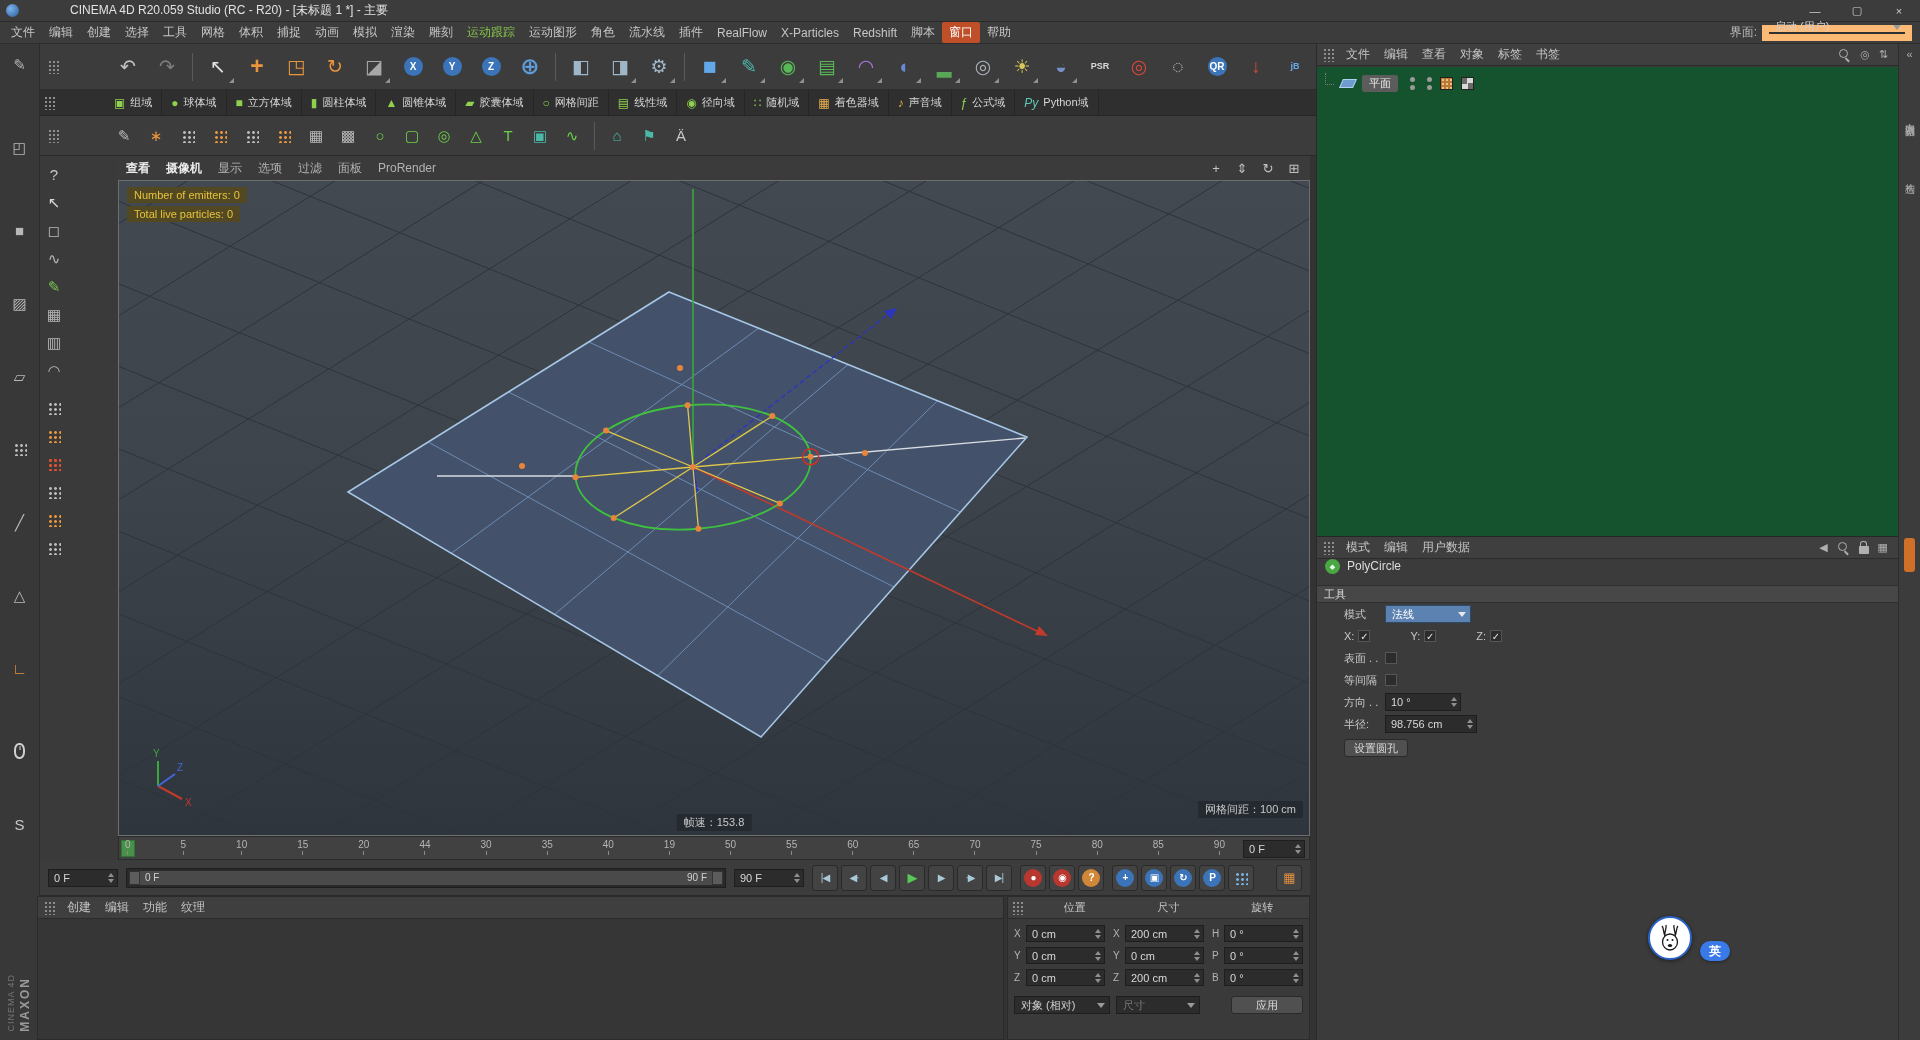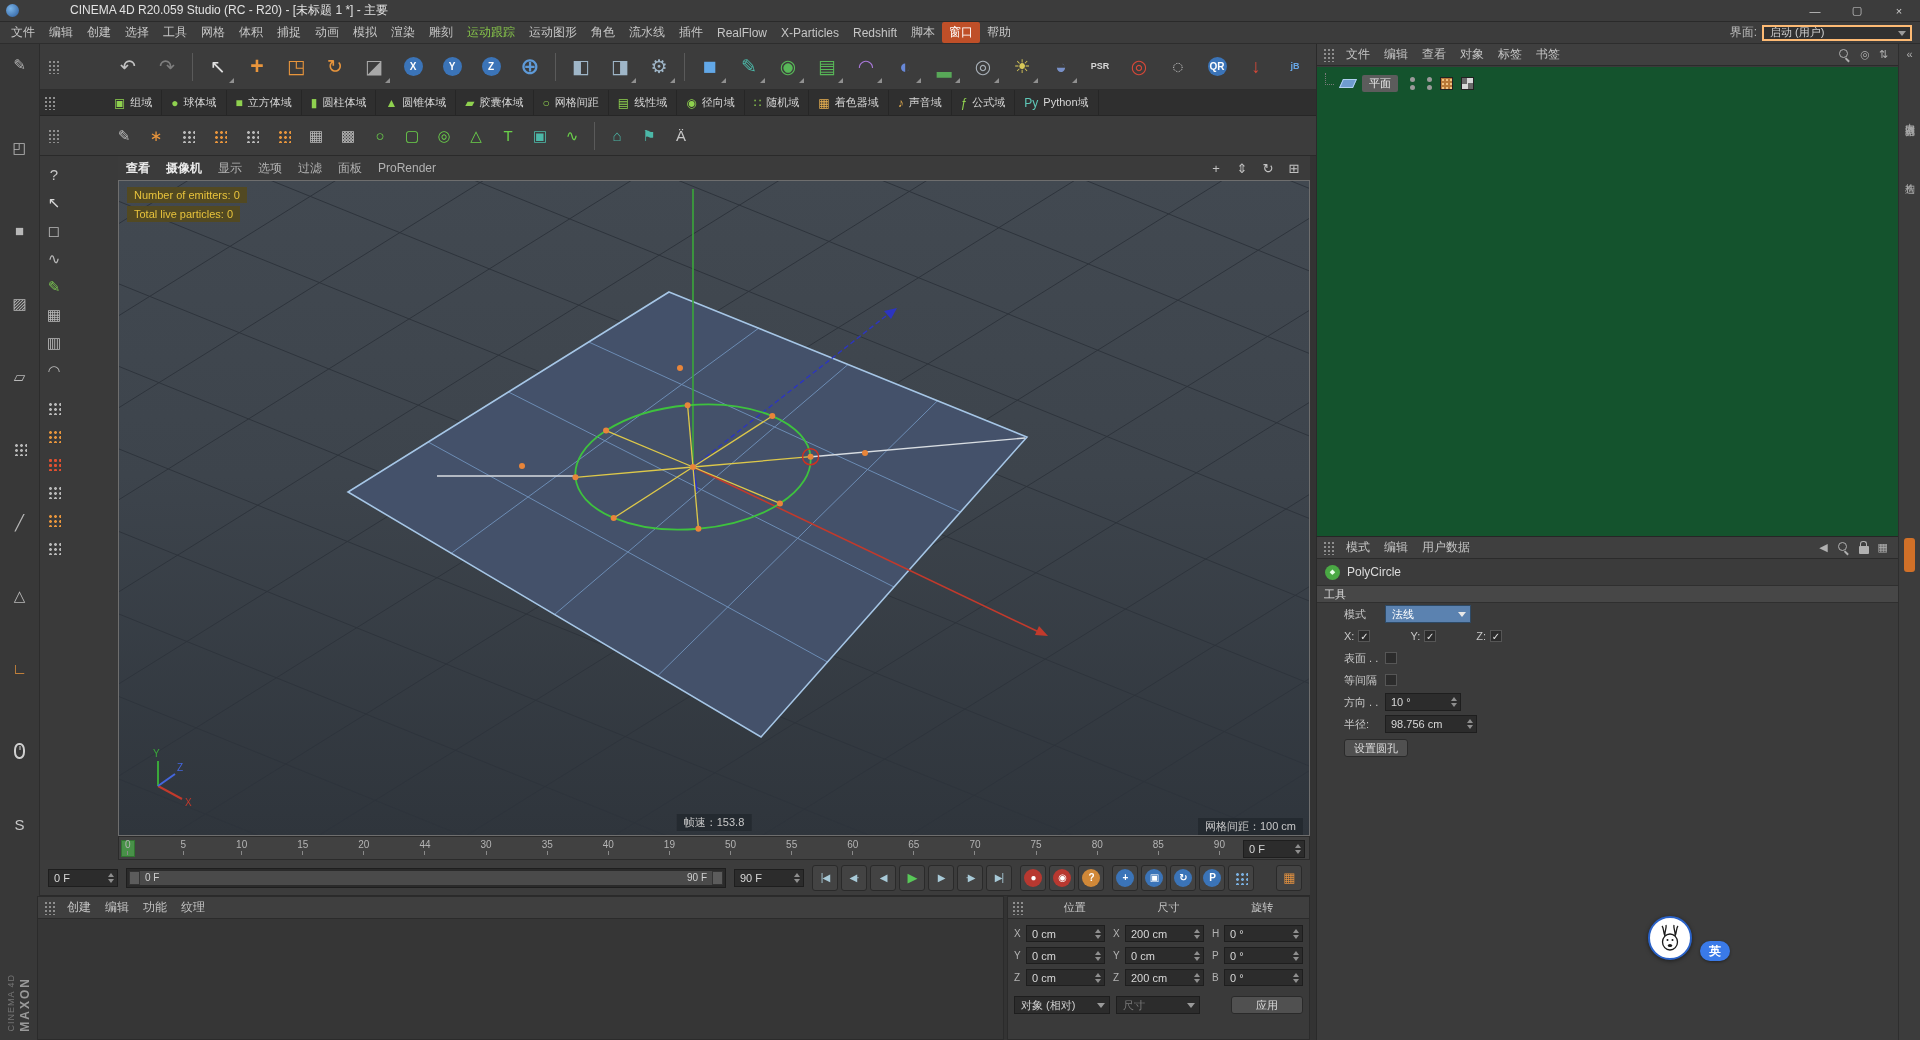--- a/index.html
+++ b/index.html
@@ -16,21 +16,21 @@
 .win-btn{width:42px;height:100%;display:flex;align-items:center;justify-content:center;color:#cfcfcf;font-size:11px;}
 
 
 .menubar{left:0;top:22px;width:1920px;height:22px;background:#3c3c3c;display:flex;align-items:center;border-bottom:1px solid #2d2d2d;}
 .menu-items{display:flex;align-items:center;height:100%;padding-left:4px;}
 .menu-item{padding:2px 7px;color:#c6c6c6;border-radius:2px;white-space:nowrap;}
 .menu-item.green{color:#86c44a;}
 .menu-item.orange{background:#bf4f28;color:#fff;}
 .iface{margin-left:auto;display:flex;align-items:center;gap:5px;padding-right:8px;}
 .iface-label{color:#b8b8b8;}
-.iface-drop{width:150px;height:16px;background:#313131;border:2px solid #fdba74;display:flex;align-items:center;padding-left:6px;font-size:11px;color:#d0d0d0;}
+.iface-drop{width:150px;height:16px;background:#313131;border:7px solid #fdba74;display:flex;align-items:flex-end;padding-left:6px;font-size:11px;color:#d0d0d0;}
 
 
 .tb-main{left:40px;top:44px;width:1276px;height:46px;background:#3c3c3c;border-bottom:1px solid #2e2e2e;display:flex;align-items:center;padding-left:4px;}
 .tb1-btn{position:relative;width:38px;height:38px;display:flex;align-items:center;justify-content:center;border-radius:3px;}
 .tb1-btn .glyph{font-size:19px;line-height:1;}
 .tb1-btn .glyph.big{font-size:23px;font-weight:bold;}
 .tb1-btn .glyph.small{font-size:9px;font-weight:bold;letter-spacing:0;}
 .has-menu::after{content:"";position:absolute;right:3px;bottom:3px;border-left:5px solid transparent;border-bottom:5px solid #909090;}
 .tb-sep{width:1px;height:28px;background:#5a5a5a;margin:0 5px;}
 .pill{width:19px;height:19px;border-radius:50%;color:#fff !important;font-size:10px !important;font-weight:bold;display:flex;align-items:center;justify-content:center;}
@@ -66,21 +66,21 @@
 .vp-menu .pm-item{padding:0 8px;font-size:12px;color:#b2b2b2;}
 .vp-menu .pm-item.active{color:#ececec;font-weight:bold;}
 .vp-icons{margin-left:auto;display:flex;gap:10px;padding-right:8px;}
 .vp-ico{width:16px;text-align:center;color:#c2c2c2;font-size:13px;}
 .vp-canvas{position:absolute;left:0;top:24px;width:1192px;height:656px;border:1px solid #6e6e6e;
   background:linear-gradient(180deg,#424951 0%,#3d444c 45%,#2f353c 100%);overflow:hidden;}
 .vp-canvas svg{position:absolute;left:0;top:0;}
 .hud{position:absolute;left:8px;top:6px;display:flex;flex-direction:column;gap:3px;}
 .hud-line{background:rgba(84,74,30,0.92);color:#e8c33c;font-size:11px;padding:2px 7px;width:fit-content;}
 .vp-status-c{position:absolute;left:50%;bottom:4px;transform:translateX(-50%);background:rgba(28,32,38,0.55);color:#c8c8c8;font-size:11px;padding:1px 7px;}
-.vp-status-r{position:absolute;right:6px;bottom:0;background:rgba(28,32,38,0.55);color:#c8c8c8;font-size:11px;padding:1px 7px;}
+.vp-status-r{position:absolute;right:6px;bottom:17px;background:rgba(28,32,38,0.55);color:#c8c8c8;font-size:11px;padding:1px 7px;}
 
 
 .ruler{left:118px;top:836px;width:1192px;height:24px;background:#414141;border:1px solid #2b2b2b;}
 .ticks{position:absolute;left:6px;right:84px;top:2px;display:flex;justify-content:space-between;}
 .tick{display:flex;flex-direction:column;align-items:center;font-size:10px;color:#b4b4b4;}
 .tick::after{content:"";width:1px;height:4px;background:#8a8a8a;margin-top:1px;}
 .playhead{position:absolute;left:2px;top:3px;width:14px;height:17px;background:#4aa04a;border:1px solid #2f7f2f;opacity:0.85;}
 .ruler .numbox{position:absolute;right:4px;top:3px;width:62px;}
 
 .transport{left:40px;top:860px;width:1270px;height:36px;background:#3c3c3c;border-bottom:1px solid #2a2a2a;display:flex;align-items:center;gap:8px;padding:0 8px;}
@@ -134,21 +134,21 @@
 .treeline{width:9px;height:12px;border-left:1px dotted #7a7a7a;border-bottom:1px dotted #7a7a7a;margin-bottom:8px;}
 .plane-ico{width:14px;height:9px;background:#6f9cd0;border:1px solid #b0d0f0;transform:skewX(-24deg);margin:0 3px;}
 .obj-chip{background:#5c5c5c;border-radius:2px;color:#ececec;font-size:11px;padding:1px 7px;}
 .vis-dots{display:flex;flex-direction:column;gap:3px;margin-left:8px;}
 .vis-dots i{width:5px;height:5px;border-radius:50%;background:#9a9a9a;display:block;}
 .tag{width:13px;height:13px;border:1px solid #222;margin-left:4px;flex:none;}
 .tag.t1{background:#b87838;background-image:radial-gradient(circle,#f0c080 1px,transparent 1.3px);background-size:4px 4px;}
 .tag.t2{background:conic-gradient(#d8d8d8 0 25%,#6a6a6a 0 50%,#d8d8d8 0 75%,#6a6a6a 0);}
 
 .am{left:1316px;top:536px;width:582px;height:504px;background:#3b3b3b;border-left:1px solid #2a2a2a;border-top:1px solid #262626;}
-.am-title{display:flex;align-items:center;gap:7px;height:26px;padding-left:8px;font-size:12px;color:#dcdcdc;}
+.am-title{display:flex;align-items:flex-start;gap:7px;height:26px;padding-left:8px;font-size:12px;color:#dcdcdc;}
 .pc-ico{width:15px;height:15px;border-radius:50%;background:#4aa844;display:flex;align-items:center;justify-content:center;}
 .pc-ico i{font-style:normal;font-size:7px;color:#eaffea;}
 .am-section{height:18px;background:#474747;border-top:1px solid #2f2f2f;border-bottom:1px solid #2f2f2f;font-size:11px;color:#dcdcdc;display:flex;align-items:center;padding-left:7px;}
 .am-row{display:flex;align-items:center;height:22px;padding-left:27px;font-size:11px;color:#c8c8c8;}
 .am-label{width:41px;flex:none;}
 .am-lab2{margin-right:4px;}
 .am-lab2.sp{margin-left:40px;}
 .chk{width:12px;height:12px;background:#2c2c2c;border:1px solid #565656;display:flex;align-items:center;justify-content:center;font-size:10px;color:transparent;flex:none;}
 .chk.on{color:#e4e4e4;}
 .lens{width:13px;height:13px;position:relative;display:inline-block;}
@@ -366,21 +366,21 @@
         </div>
         <div class="field-btn">
           <span class="f-ico" style="color: rgb(232, 176, 80);">♪</span>
           <span class="f-lab">声音域</span>
         </div>
         <div class="field-btn">
           <span class="f-ico" style="color: rgb(143, 209, 79);">ƒ</span>
           <span class="f-lab">公式域</span>
         </div>
         <div class="field-btn">
-          <span class="f-ico" style="color: rgb(95, 200, 184);">Py</span>
+          <span class="f-ico" style="color: rgb(95, 200, 184); font-style: italic;">Py</span>
           <span class="f-lab">Python域</span>
         </div>
       </div>
   </div>
 
   <div class="tb-model abs">
     <span class="grip"></span>
     <div class="pm-row" style="gap:2px;">
         <div class="tb2-btn">
           <span class="glyph" style="color: rgb(184, 184, 184);">✎</span>

